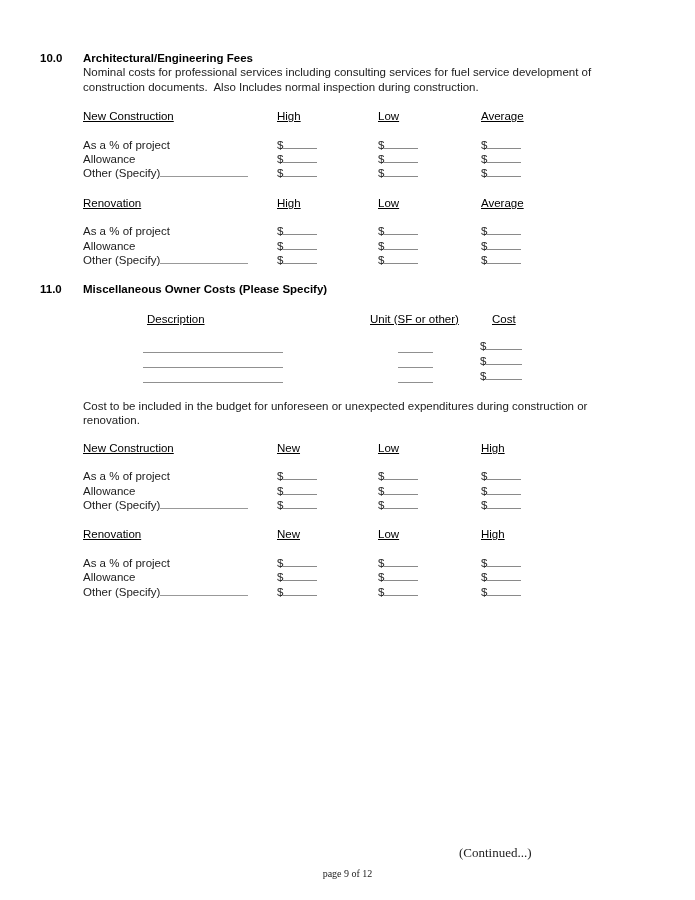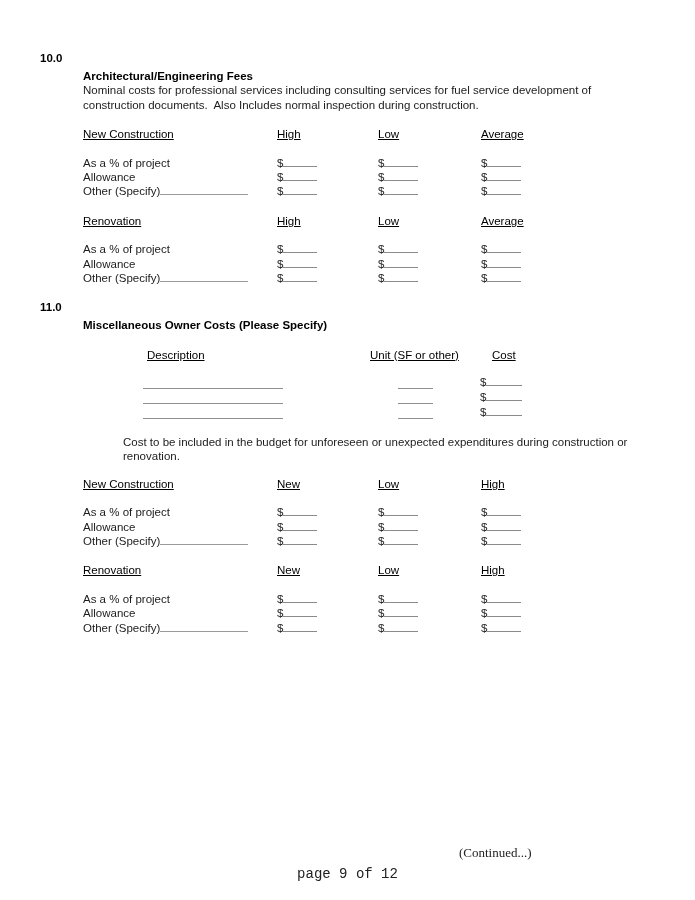--- a/index.html
+++ b/index.html
@@ -10,21 +10,21 @@
     font-family:"Liberation Sans", sans-serif;
     font-size:11.5px;
     line-height:14.4px;
     color:#1c1c1c;
     overflow:hidden;
   }
   .content { padding:51px 40px 0 40px; }
 
   .sec-head { display:flex; font-weight:bold; color:#000; }
   .sec-num  { width:43px; flex:none; }
-  .sec-title{ flex:1;margin-top:18px; }
+  .sec-title{ flex:1; }
   .sec-body { margin-left:43px; }
   .bodyline { white-space:pre; }
 
   
   .ft { margin-top:15px; }
   .ft-head, .ft-row { display:grid; grid-template-columns:194px 101px 103px 1fr; }
   .ft-body { margin-top:14px; }
   .th { font-weight:normal; text-decoration:underline; color:#000; }
 
   .blank {
@@ -42,33 +42,33 @@
   .mt-h3 { position:absolute; left:409px; }
   .mt-rows { margin-top:12px; }
   .mt-row { position:relative; height:15px; }
   .mt-desc-blank { position:absolute; left:60px;  width:140px; bottom:1px; border-bottom:1px solid #909090; }
   .mt-unit-blank { position:absolute; left:315px; width:35px;  bottom:1px; border-bottom:1px solid #909090; }
   .mt-cost { position:absolute; left:397px; bottom:0; }
   .mt-cost .blank { width:36px; }
 
   .sec-11 { margin-top:15px; }
   .sec-12 { margin-top:15px; }
-  .s12-body { margin-top:15px;margin-left:40px; }
+  .s12-body { margin-top:15px; }
   .s12-ft1 { margin-top:13px; }
 
   .continued {
     position:absolute; left:459px; top:846px;
     font-family:"Liberation Serif", serif;
     font-size:13px; color:#222;
   }
   .pagenum {
     position:absolute; left:0; right:0; top:867px;
     text-align:center;
-    font-family:Liberation Mono, monospace;
-    font-size:14px; color:#222;
+    font-family:Liberation Serif, serif;
+    font-size:10px; color:#222;
   }
 </style>
 </head>
 <body>
 
 <div class="page">
   <div class="content">
 
     <div class="section">
       <div class="sec-head">

